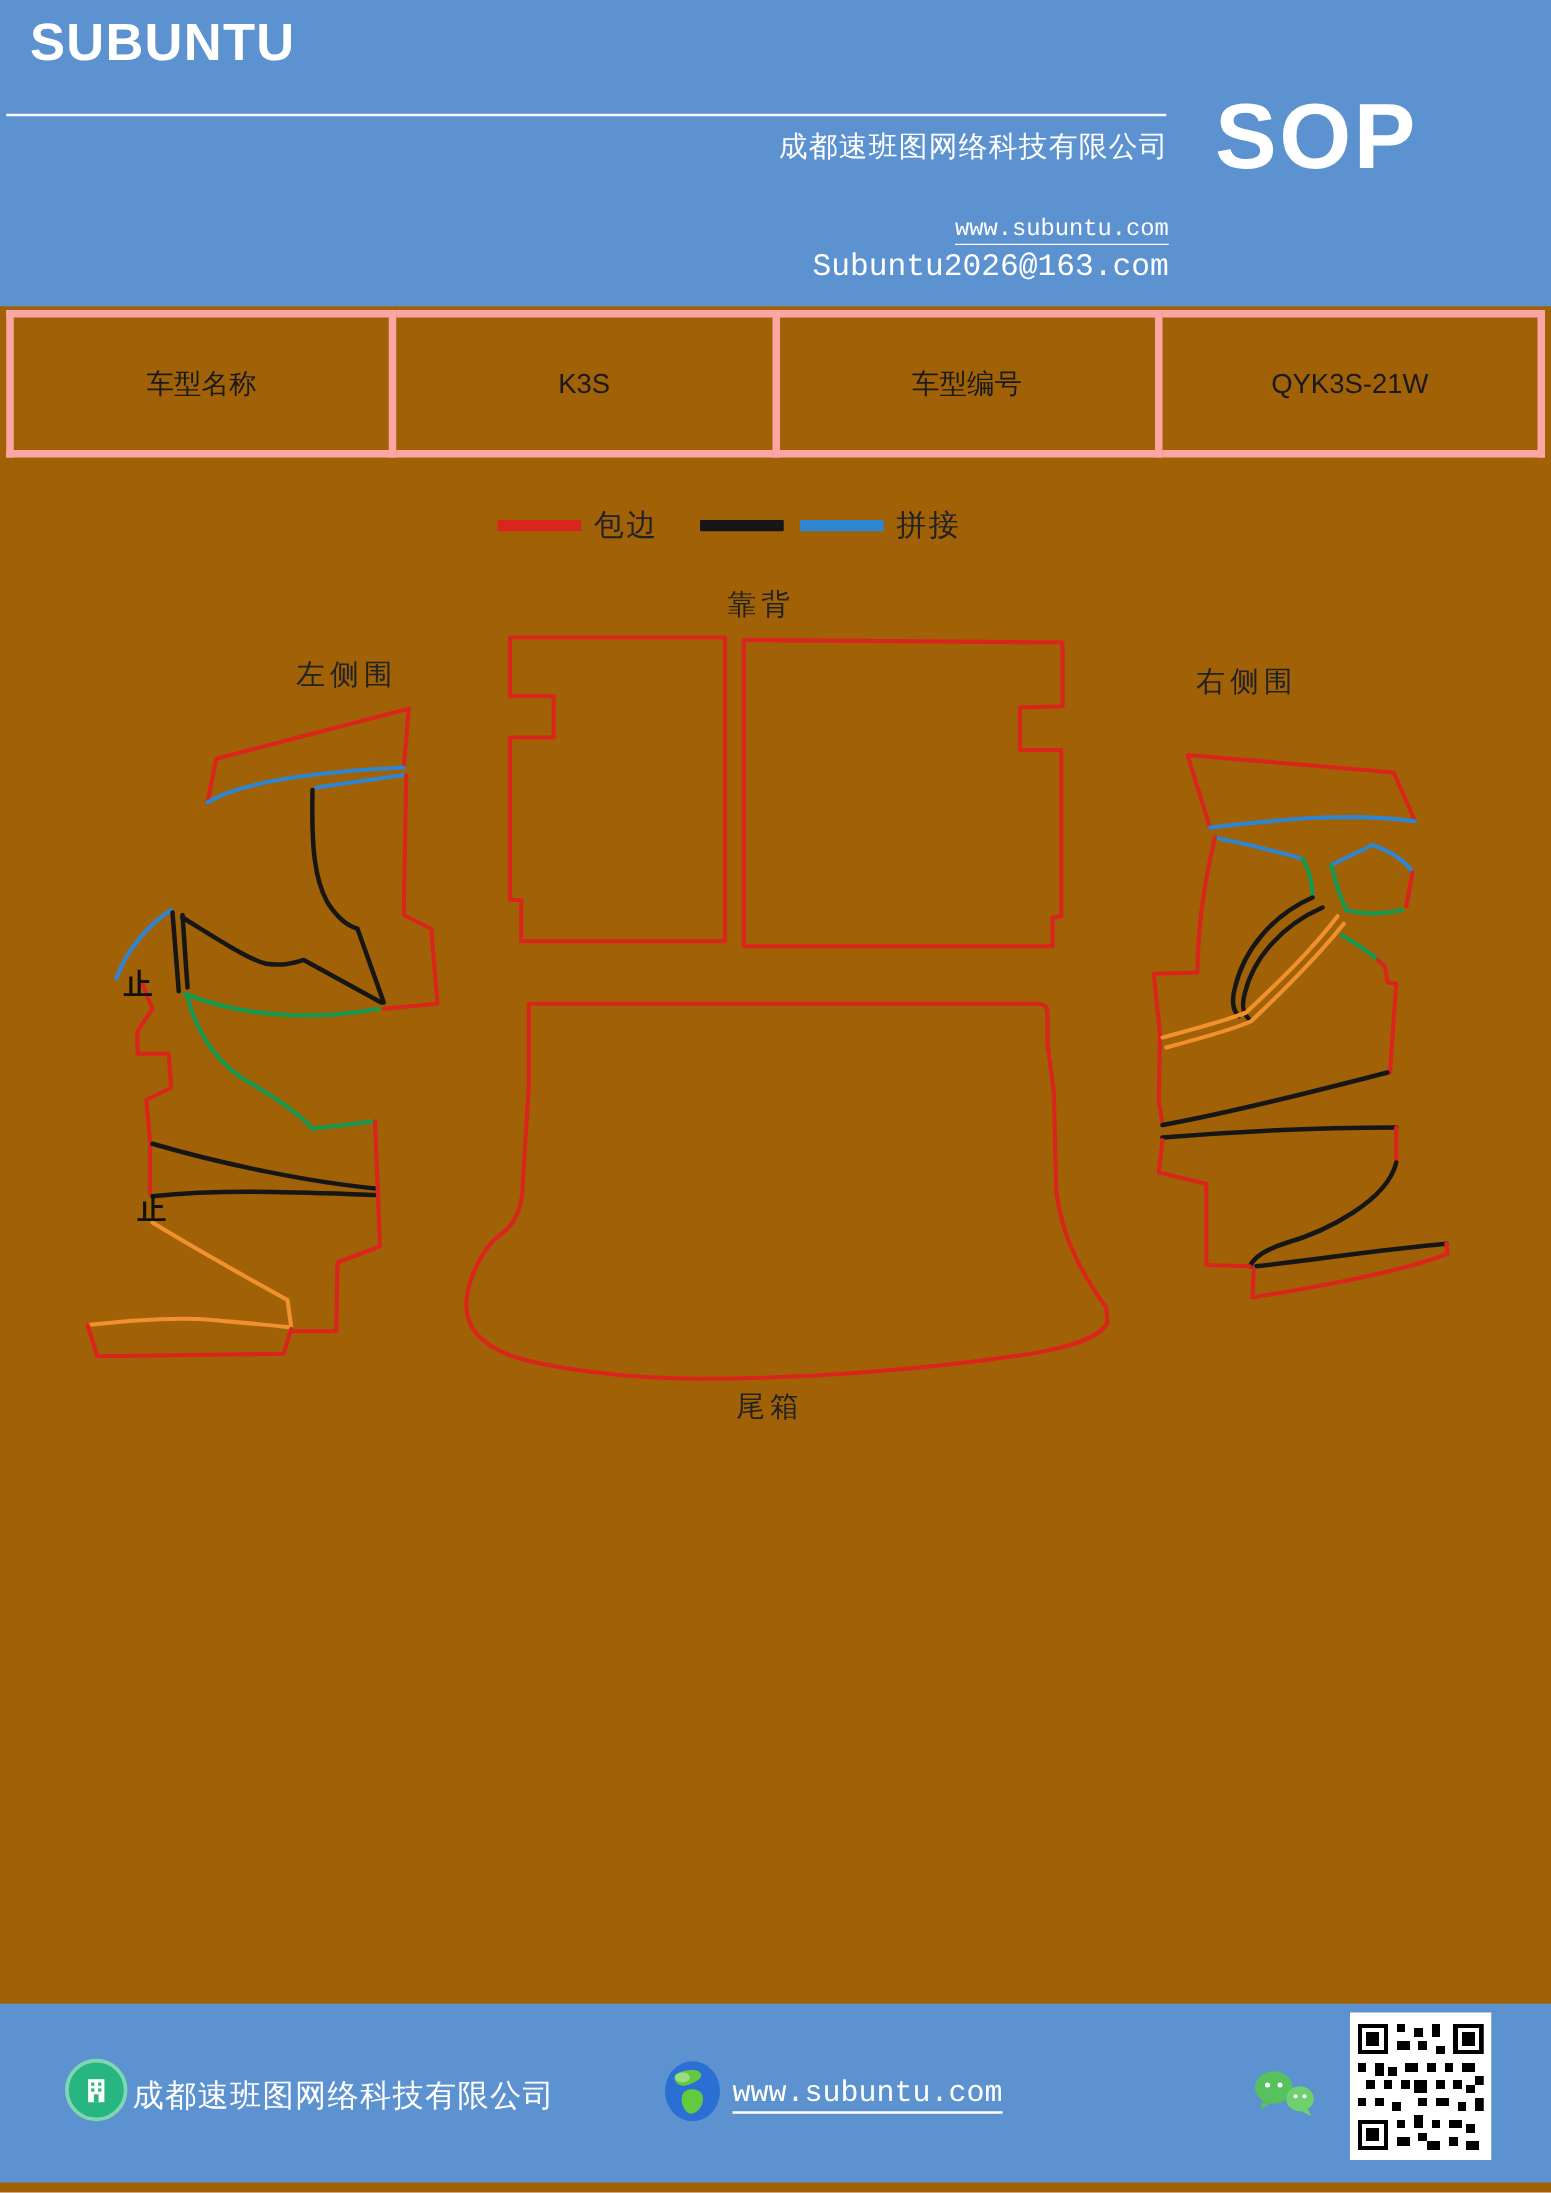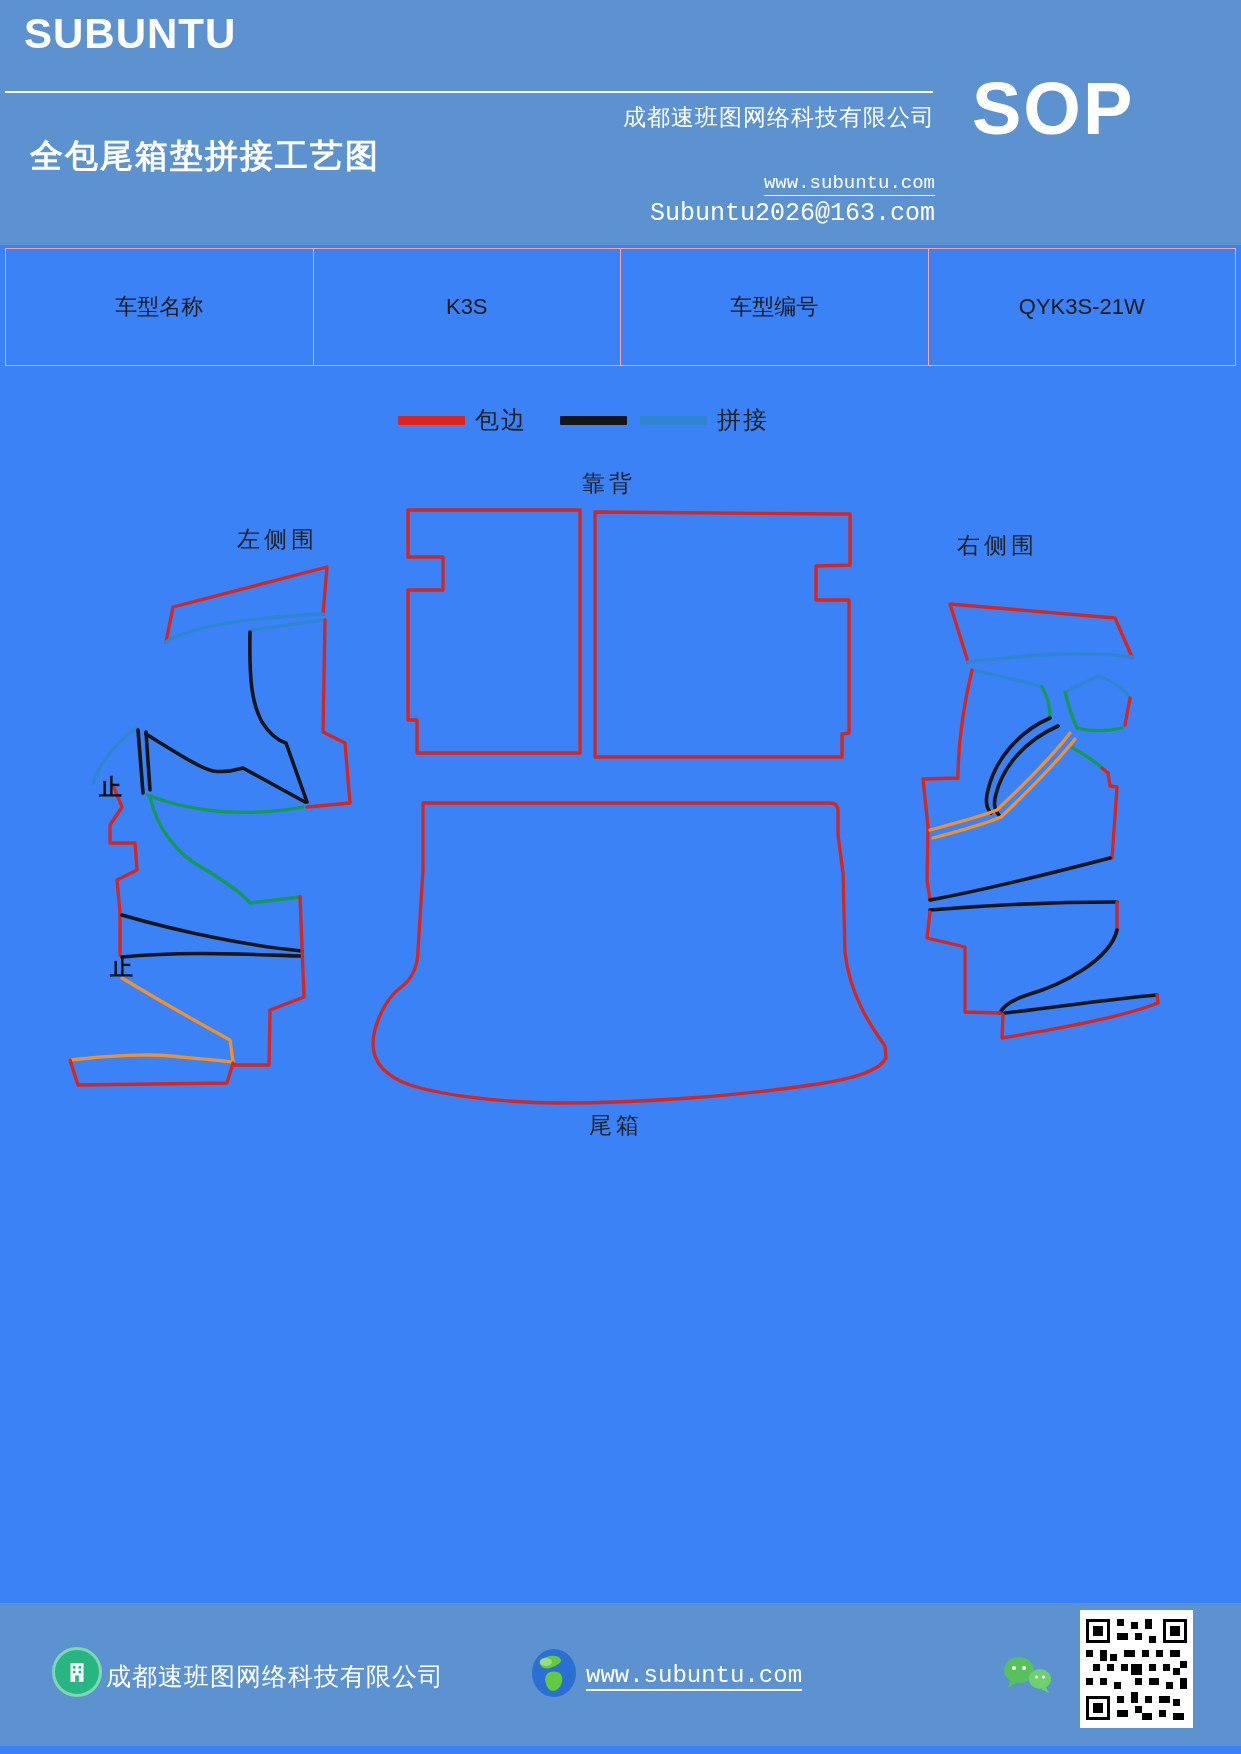--- a/index.html
+++ b/index.html
@@ -1,33 +1,33 @@
 <!DOCTYPE html>
 <html><head>
 <meta charset="utf-8">
 <style>
   html,body{margin:0;padding:0;background:#e8e8e8;}
-  .page{position:relative;width:1241px;height:1754px;background:#3b82f6;overflow:hidden;
+  .page{position:relative;width:1241px;height:1754px;background:#a16207;overflow:hidden;
         font-family:"Liberation Sans","DejaVu Sans",sans-serif;}
   
   .header{position:absolute;left:0;top:0;width:1241px;height:245px;background:#5b92cf;}
   .brand{position:absolute;left:24px;top:10px;color:#fff;font-size:42px;font-weight:bold;
          letter-spacing:1px;font-family:"Liberation Sans",sans-serif;}
   .header-rule{position:absolute;left:5px;top:91px;width:928px;height:2px;background:#fff;}
   .doc-title{position:absolute;left:30px;top:134px;color:#fff;font-size:33px;font-weight:bold;letter-spacing:2px;}
   .hdr-company{position:absolute;left:620px;top:102px;width:315px;text-align:right;color:#fff;font-size:23px;letter-spacing:1px;}
   .hdr-site{position:absolute;left:620px;top:172px;width:315px;text-align:right;color:#fff;font-size:19px;
             font-family:"Liberation Mono","DejaVu Sans Mono",monospace;}
   .hdr-site span{border-bottom:1px solid #fff;padding-bottom:1px;cursor:pointer;}
   .hdr-mail{position:absolute;left:620px;top:199px;width:315px;text-align:right;color:#fff;font-size:25px;
             font-family:"Liberation Mono","DejaVu Sans Mono",monospace;}
   .sop{position:absolute;left:972px;top:66px;color:#fff;font-size:74px;font-weight:bold;letter-spacing:2px;}
   
   .info-table{position:absolute;left:5px;top:248px;width:1231px;height:118px;border-collapse:collapse;}
-  .info-table td{border:1px solid #fca5a5;text-align:center;vertical-align:middle;
+  .info-table td{border:6px solid #fca5a5;text-align:center;vertical-align:middle;
                  font-size:22px;color:#1a1a1a;width:25%;}
   .info-table tr{height:59px;}
   
   .legend{position:absolute;left:398px;top:404px;display:flex;align-items:center;justify-content:flex-end;}
   .swatch{display:inline-block;width:67px;height:9px;border-radius:1px;}
   .legend-label{font-size:24px;color:#222;margin:0 0 0 10px;letter-spacing:2px;}
   .gap-a{margin-left:33px;} .gap-b{margin-left:13px;}
   
   #diagram-svg{position:absolute;left:0;top:0;width:1241px;height:1754px;pointer-events:none;}
   .dlabel{position:absolute;color:#222;font-size:23px;letter-spacing:4px;font-weight:500;}
@@ -93,21 +93,20 @@
       <path d="M1117,902 L1117,930" fill="none" stroke="#d9251c" stroke-width="3.3" stroke-linecap="round" stroke-linejoin="round"></path>
       <path d="M1117,930 C1110,960 1062,985 1027,995 C1012,1000 1003,1006 1000,1013" fill="none" stroke="#161616" stroke-width="3.6" stroke-linecap="round" stroke-linejoin="round"></path>
       <path d="M930,912 L927,938 L965,947 L965,1012 L1000,1013" fill="none" stroke="#d9251c" stroke-width="3.3" stroke-linecap="round" stroke-linejoin="round"></path>
       <path d="M1005,1013 C1050,1008 1110,999 1157,995" fill="none" stroke="#161616" stroke-width="3.6" stroke-linecap="round" stroke-linejoin="round"></path>
       <path d="M1157,995 L1158,1003 C1120,1018 1050,1030 1002,1038 L1003,1015" fill="none" stroke="#d9251c" stroke-width="3.3" stroke-linecap="round" stroke-linejoin="round"></path>
     </svg>
 
   <div class="header" style="background: rgb(91, 146, 207);">
     <div class="brand">SUBUNTU</div>
     <div class="header-rule"></div>
-    <div class="doc-title">全包尾箱垫拼接工艺图</div>
     <div class="hdr-company">成都速班图网络科技有限公司</div>
     <div class="hdr-site"><span>www.subuntu.com</span></div>
     <div class="hdr-mail">Subuntu2026@163.com</div>
     <div class="sop">SOP</div>
   </div>
 
   <table class="info-table">
     <tbody>
         <tr>
       <td>车型名称</td>

